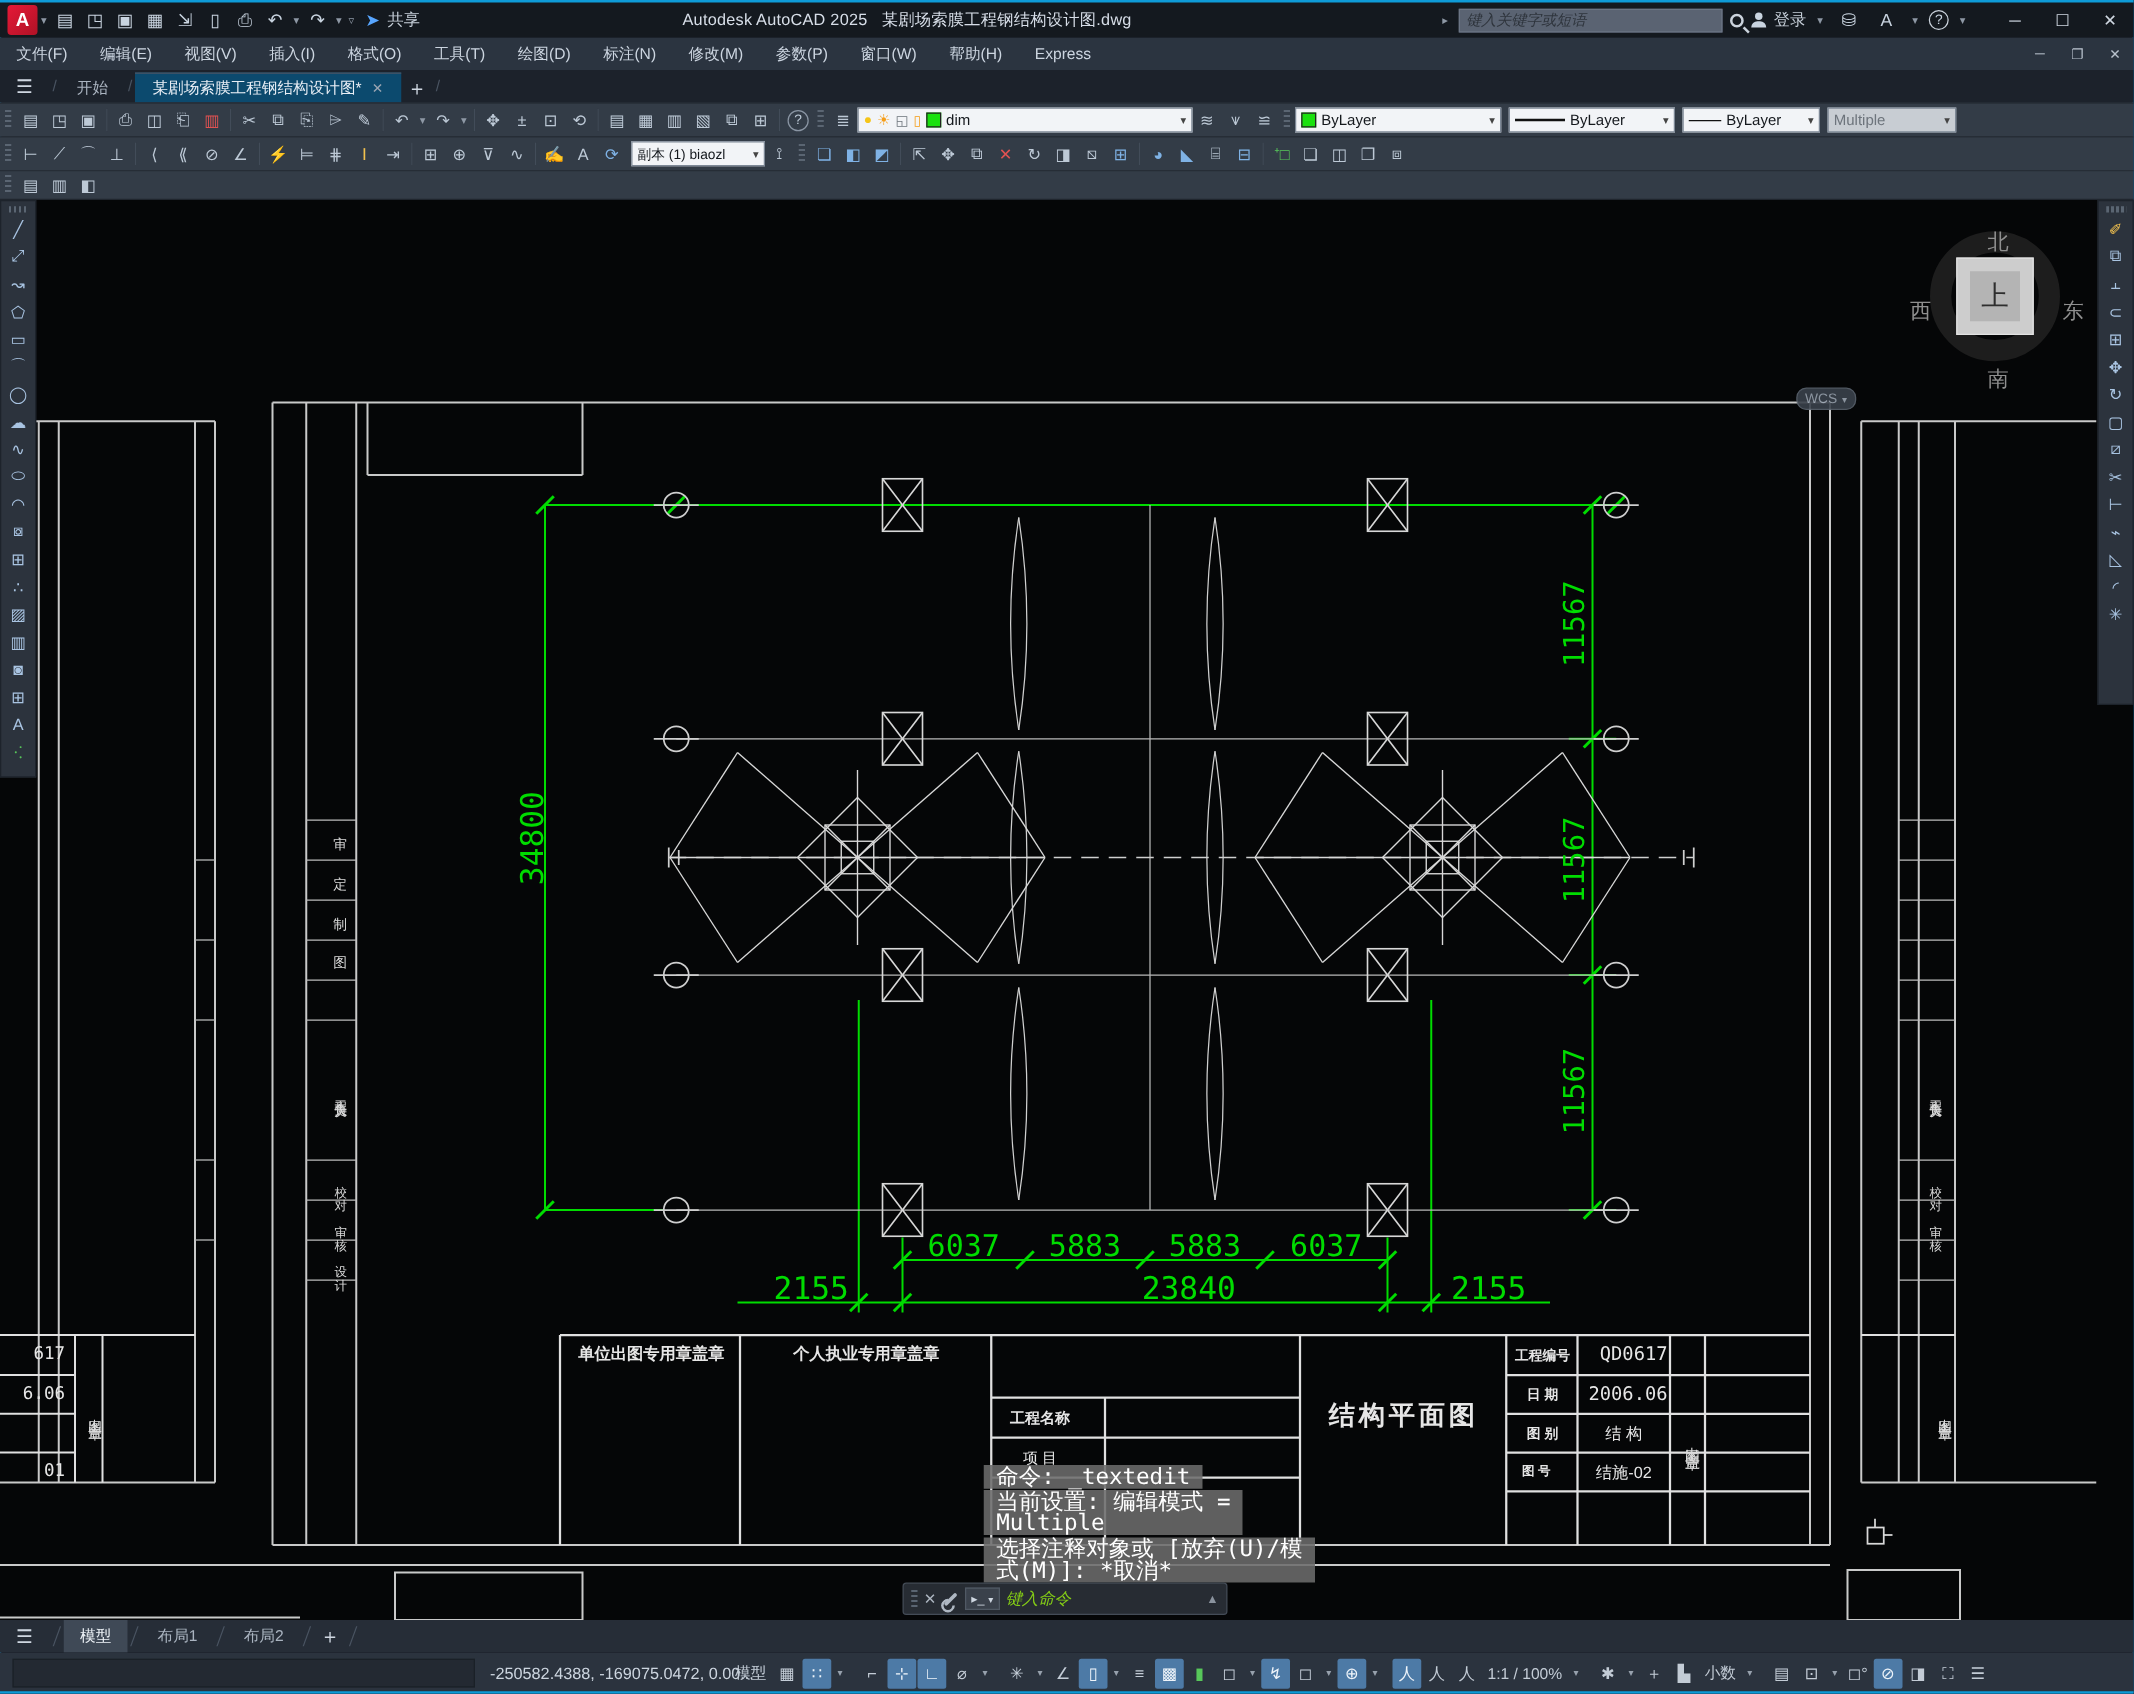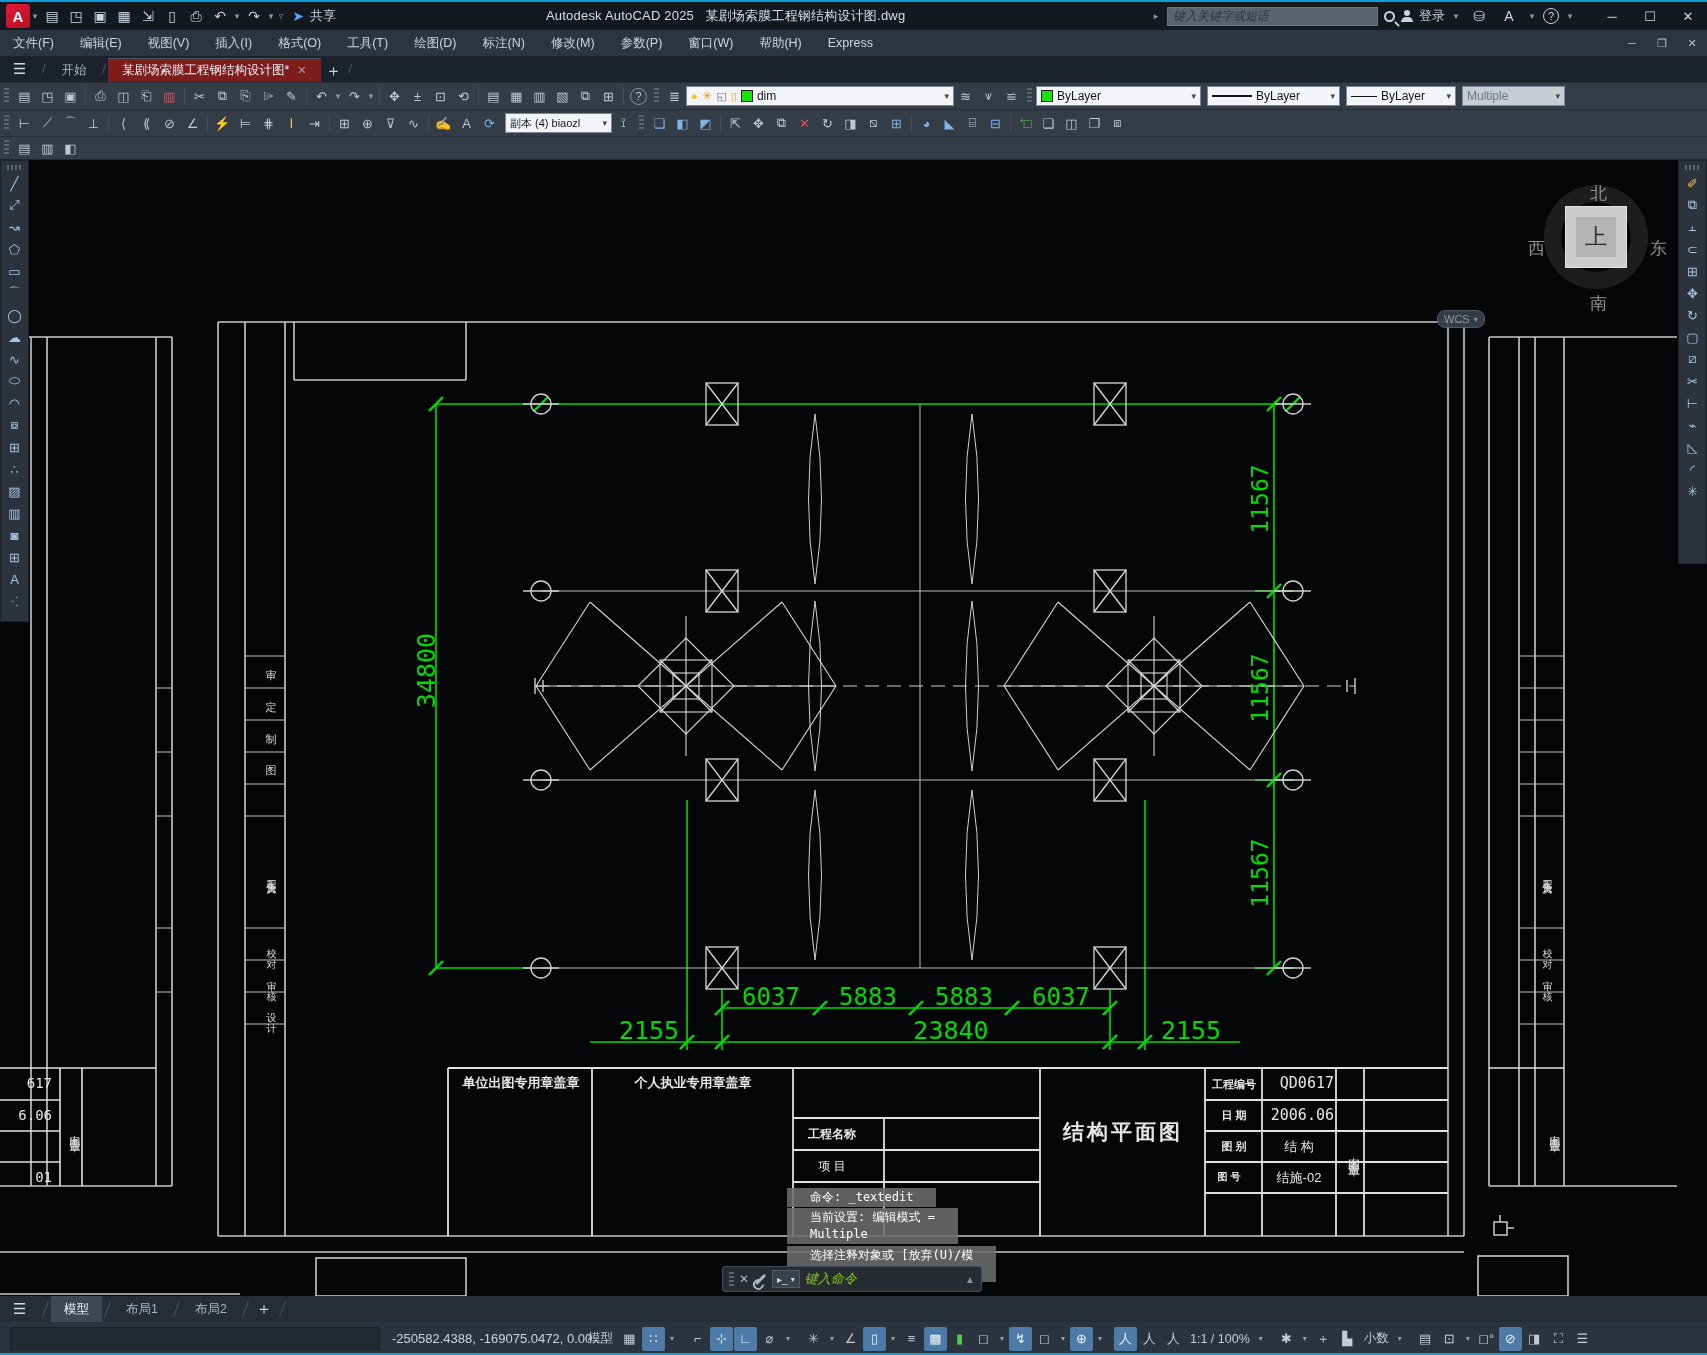--- a/index.html
+++ b/index.html
@@ -35,21 +35,21 @@
              display:flex; align-items:center; color:#ccd5e0; font-size:12.5px; }
   .menu-item { padding:0 13px; height:26px; display:flex; align-items:center; }
   .doc-wbtns { margin-left:auto; display:flex; }
   .doc-wbtn { width:30px; height:24px; display:flex; align-items:center; justify-content:center; color:#b9c2cd; font-size:11px; }
 
   .tabrow { position:absolute; left:0; top:56px; width:1707px; height:26px; background:#1c222b;
             display:flex; align-items:flex-end; color:#aab4c0; font-size:12.5px; }
   .burger { width:40px; height:26px; display:flex; align-items:center; justify-content:center; color:#cfd7e1; font-size:15px; letter-spacing:1px;}
   .ftab { height:24px; padding:0 14px; display:flex; align-items:center; gap:8px; }
   .ftab.start { color:#aab4c0;justify-content:flex-end; }
-  .ftab.active { background:#7f1d1d; color:#e8eef5; border-top:1px solid #4b5665; }
+  .ftab.active { background:#0c4a6e; color:#e8eef5; border-top:1px solid #4b5665; }
   .ftab .x { color:#9aa5b2; font-size:11px; }
   .slash { color:#4a5462; padding:0 2px; align-self:center; }
   .plus { width:26px; text-align:center; color:#cfd7e1; font-size:16px; }
 
   .toolrow { position:absolute; left:0; width:1707px; background:#333c47; display:flex; align-items:center; }
   #tool1 { top:82px;  height:27px; border-top:1px solid #262d36; }
   #tool2 { top:109px; height:27px; border-top:1px solid #262d36; }
   #tool3 { top:136px; height:24px; border-top:1px solid #262d36; border-bottom:1px solid #20262e; }
   .ticon { width:23px; height:22px; display:flex; align-items:center; justify-content:center;
            color:#bdc9d6; font-size:13px; flex:0 0 auto; }
@@ -95,21 +95,21 @@
   .vface { position:absolute; left:29px; top:24px; width:62px; height:62px; background:#cdcdcd;
            border:1px solid #e2e2e2; display:flex; align-items:center; justify-content:center; }
   .vface-in { width:40px; height:40px; background:#b4b4b4; display:flex; align-items:center; justify-content:center;
               color:#2e2e2e; font-size:22px; }
   #wcs { position:absolute; left:1437px; top:150px; height:18px; padding:0 6px; background:#3a414b;
          border:1px solid #5a636e; border-radius:8px; color:#9aa4b0; font-size:11px; display:flex;
          align-items:center; gap:4px; z-index:4; opacity:.9; }
 
   
   .cmdbox { position:absolute; background:rgba(108,108,108,.88); color:#fff; z-index:6;
-            font-family:"DejaVu Sans Mono", monospace; font-size:12px; line-height:17px; padding:1px 23px; white-space:pre;margin-top:16px; }
+            font-family:"DejaVu Sans Mono", monospace; font-size:18px; line-height:17px; padding:1px 10px; white-space:pre; }
   #cmdbar { position:absolute; left:722px; top:1106px; width:260px; height:26px; z-index:6;
             background:#272c33; border:1px solid #444c57; border-radius:3px; display:flex; align-items:center; gap:5px; padding:0 6px;}
   #cmdbar .cgrip { width:5px; height:14px; background:repeating-linear-gradient(to bottom,#5a6572 0 2px,transparent 2px 4px); }
   .cbtn { color:#aeb7c2; font-size:12px; }
   .wrench { width:13px; height:3px; background:#aeb7c2; transform:rotate(-45deg); border-radius:2px; position:relative; }
   .wrench::before { content:""; position:absolute; left:-4px; top:-2px; width:7px; height:7px; border:2px solid #aeb7c2;
                     border-radius:50%; border-right-color:transparent; }
   .chip { height:18px; background:#3a414b; border:1px solid #505964; display:flex; align-items:center;
           padding:0 4px; gap:3px; color:#cfd7e1; font-size:10px; }
   #cmd-ph { color:#84cc16; font-style:italic; font-size:13px; }
@@ -310,21 +310,21 @@
     <div class="tsep"></div>
     <div class="ticon">⊞</div>
     <div class="ticon">⊕</div>
     <div class="ticon">⊽</div>
     <div class="ticon">∿</div>
     <div class="tsep"></div>
     <div class="ticon">✍</div>
     <div class="ticon">A</div>
     <div class="ticon blue">⟳</div>
     <div class="combo" style="width:107px;margin-left:4px">
-      <span class="mini">副本 (4) biaozl</span>
+      <span class="mini">副本 (1) biaozl</span>
       <span class="cchev">▾</span>
     </div>
     <div class="ticon">⟟</div>
     <div class="grip"></div>
     <div class="ticon blue">❏</div>
     <div class="ticon blue">◧</div>
     <div class="ticon blue">◩</div>
     <div class="tsep"></div>
     <div class="ticon">⇱</div>
     <div class="ticon">✥</div>

